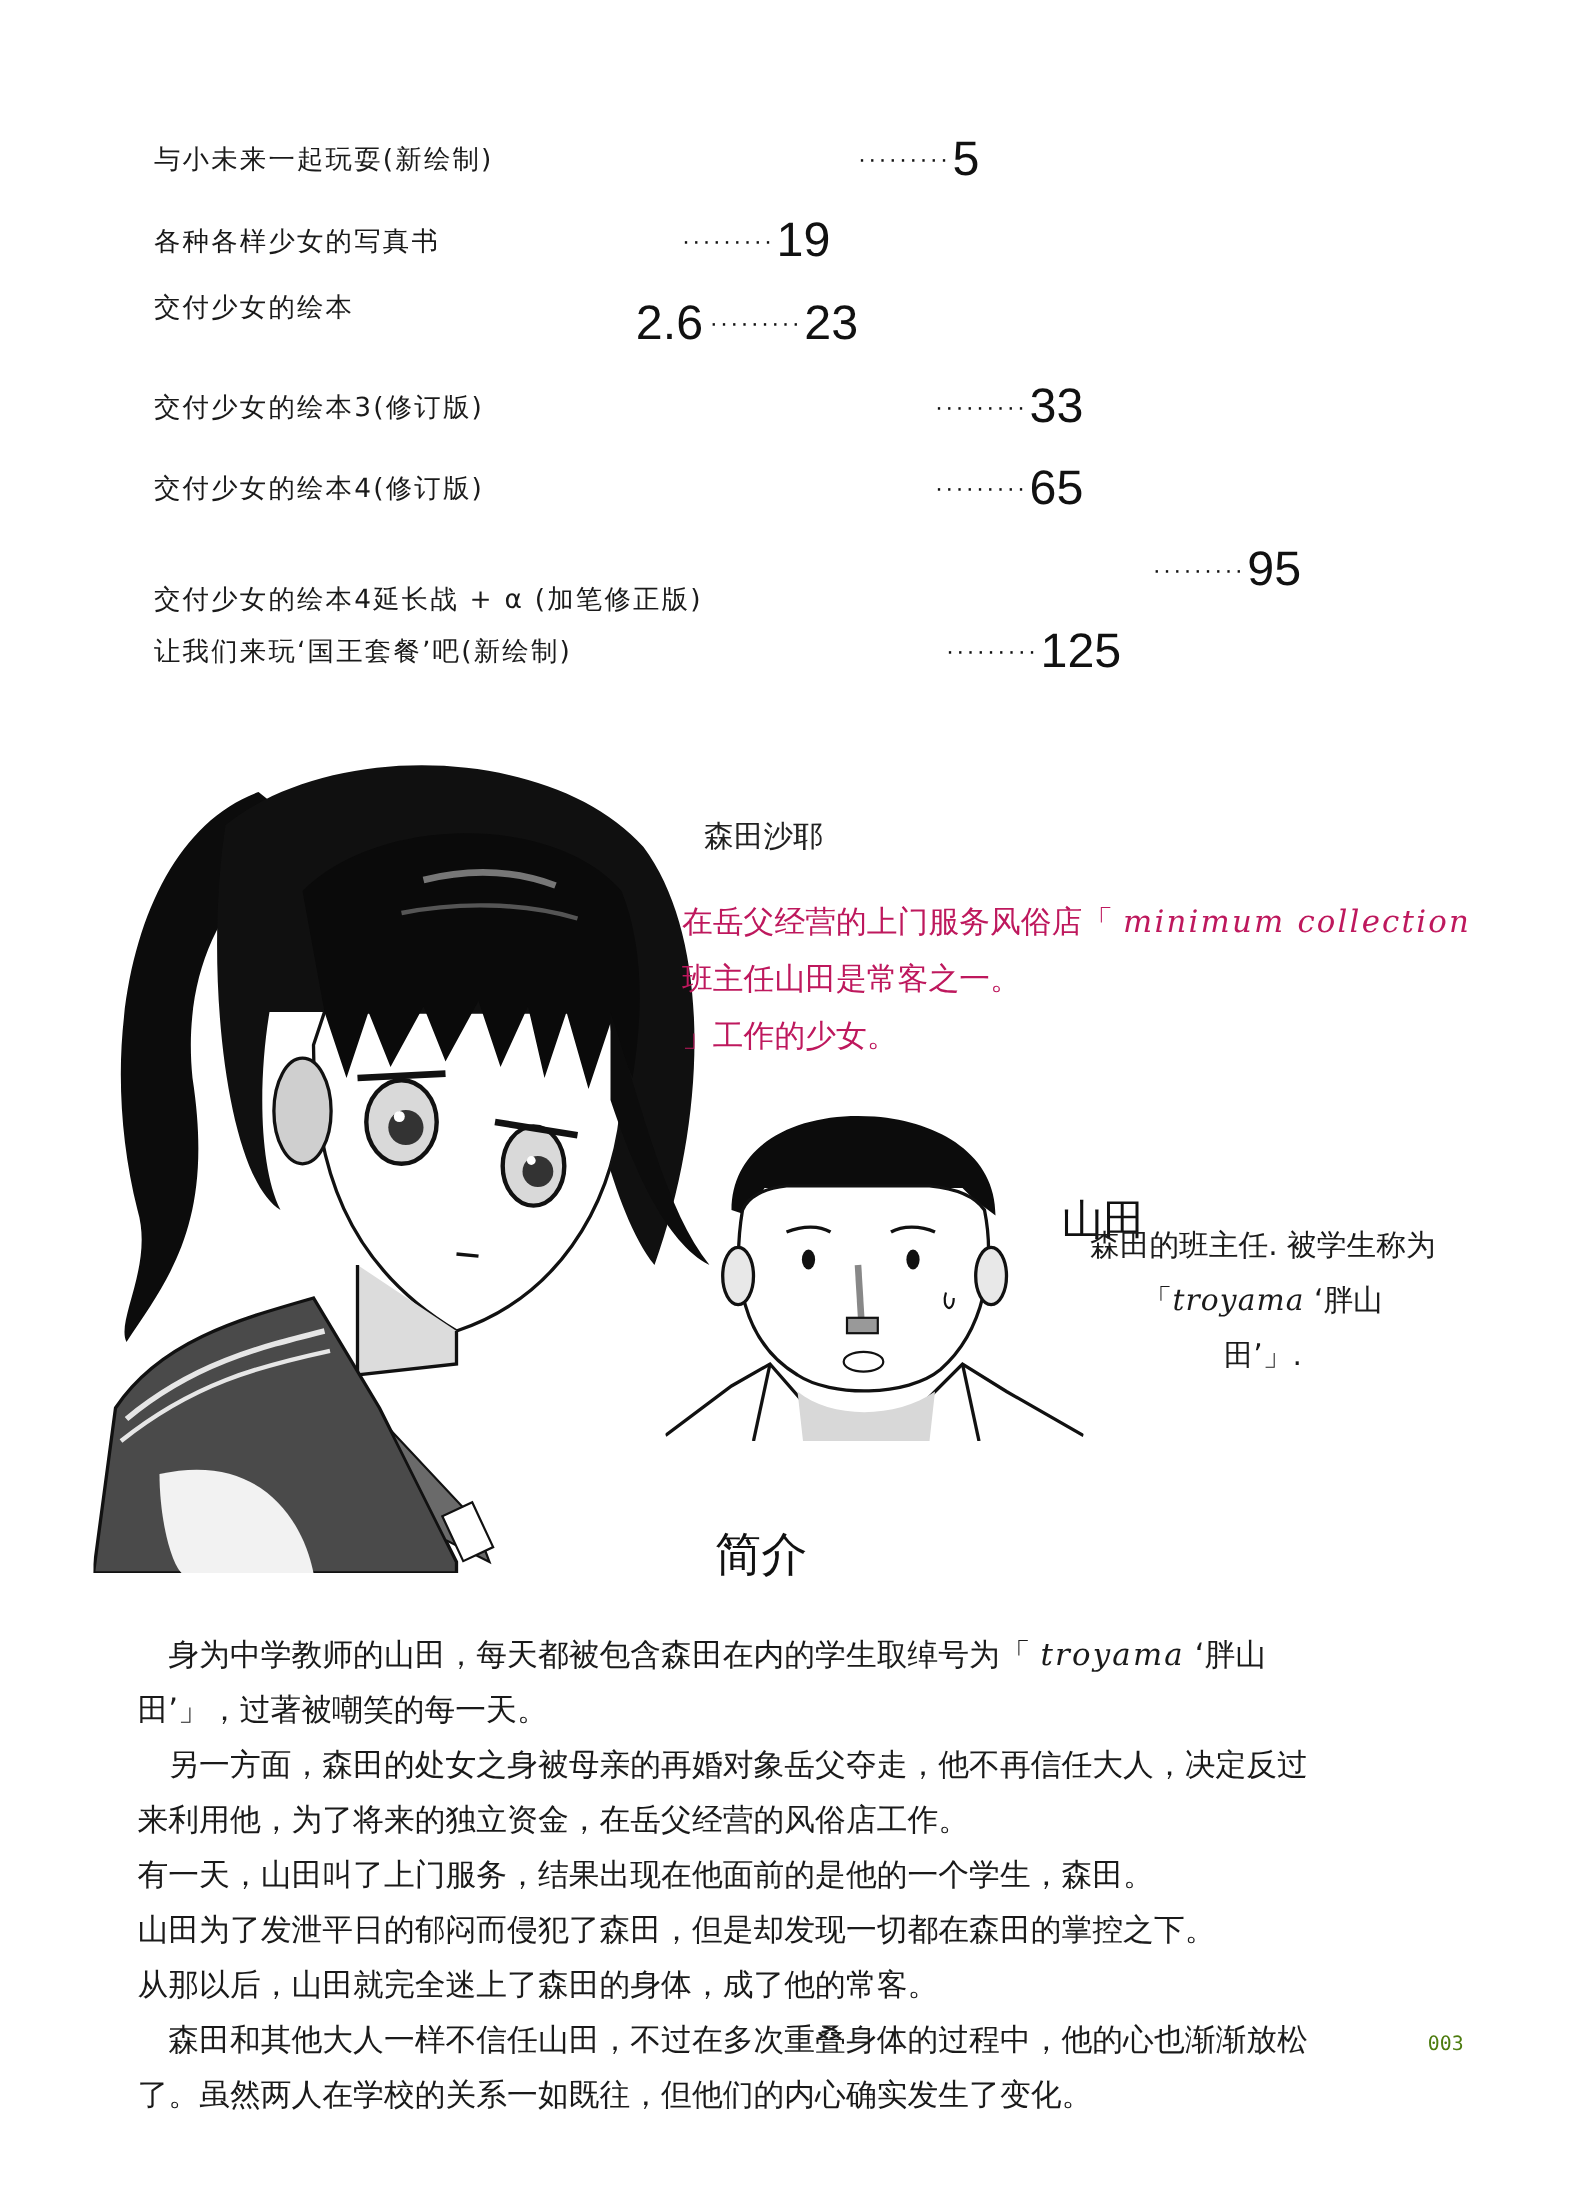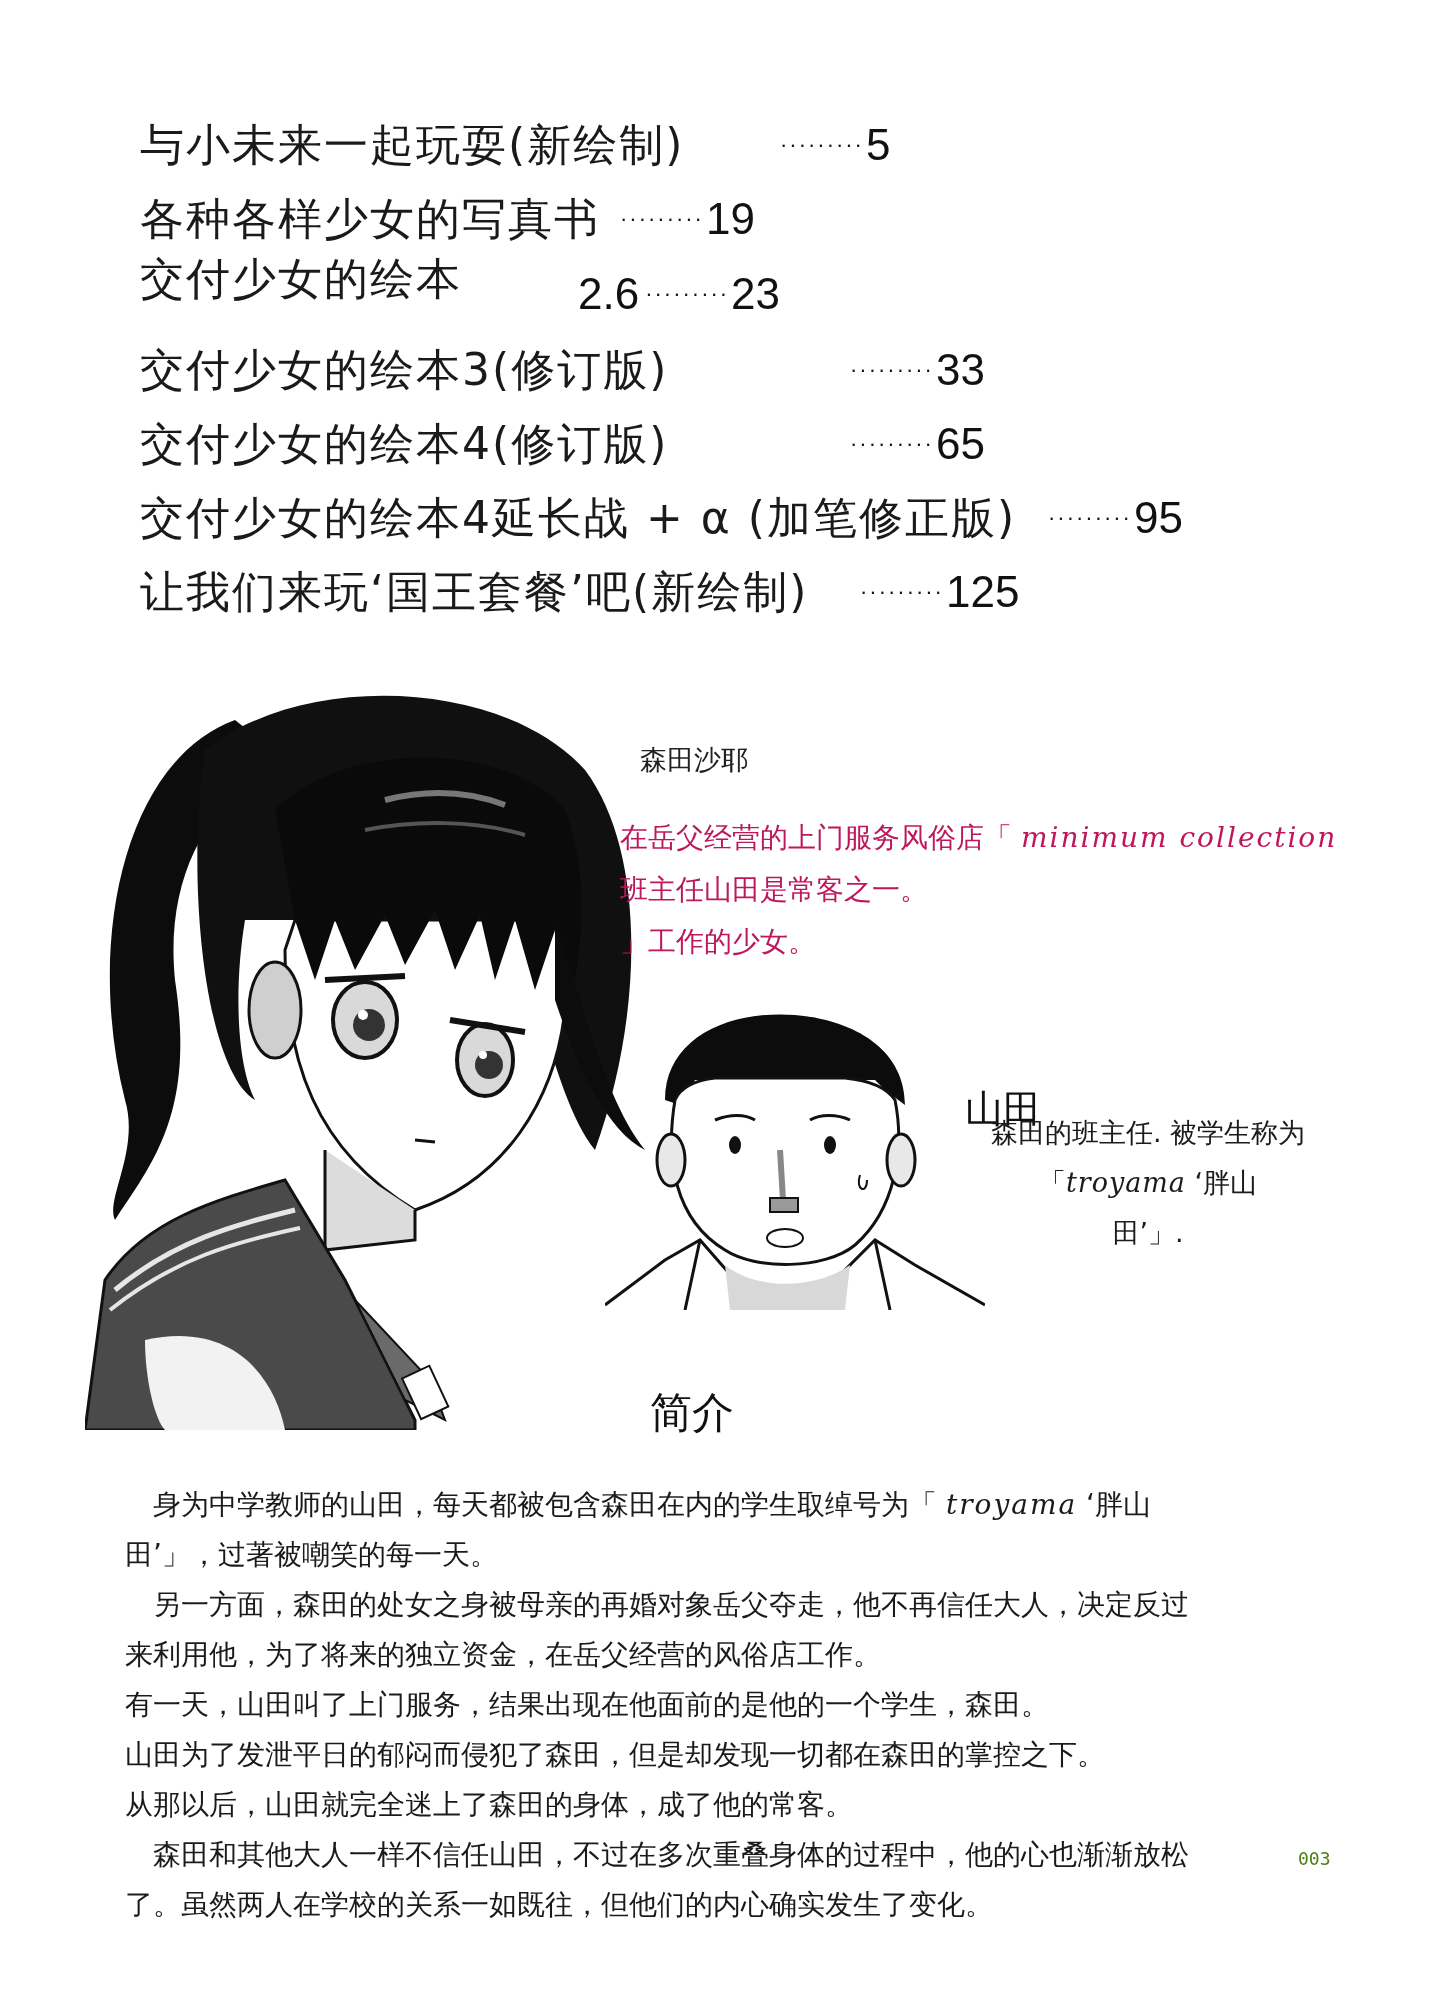--- a/index.html
+++ b/index.html
@@ -1,21 +1,21 @@
 <!DOCTYPE html>
 <html><head>
 <meta charset="utf-8">
 <style>
   html, body { margin:0; padding:0; background:#ffffff; }
   body { width:1430px; height:2000px; position:relative; overflow:hidden;
          font-family:"DejaVu Sans", sans-serif; color:#111; }
   .toc { position:absolute; left:0; top:0; width:1430px; }
   .toc-row { position:absolute; left:140px; height:50px; display:flex; align-items:center;
              white-space:nowrap; }
-  .toc-title { font-size:44px; letter-spacing:2px; color:#1a1a1a; }
+  .toc-title { font-size:24px; letter-spacing:2px; color:#1a1a1a; }
   .toc-page { position:absolute; top:0; height:50px; display:flex; align-items:center;
               font-family:"Liberation Sans", sans-serif; font-size:44px; color:#111; white-space:nowrap; }
   .toc-page .prefix { margin-right:4px; }
   .toc-page .dots { font-size:22px; letter-spacing:2px; margin:0 2px; }
 
   .illus-girl { position:absolute; left:85px; top:680px; width:560px; height:750px; }
   .illus-man { position:absolute; left:605px; top:1010px; width:380px; height:300px; }
 
   .char-name-1 { position:absolute; left:640px; top:742px; font-size:27px; color:#222; }
   .char-desc-1 { position:absolute; left:620px; top:812px; width:800px; font-size:28px; line-height:52px; color:#be185d; }
@@ -69,21 +69,21 @@
   </div>
 
   <div class="toc-row" style="top:419px">
     <span class="toc-title">交付少女的绘本4(修订版)</span>
   </div>
   <div class="toc-page" style="left:848px;top:419px">
     <span class="dots">·········</span>
       <span>65</span>
   </div>
 
-  <div class="toc-row" style="top:493px">
+  <div class="toc-row" style="top:520px">
     <span class="toc-title">交付少女的绘本4延长战 + α (加笔修正版)</span>
   </div>
   <div class="toc-page" style="left:1046px;top:493px">
     <span class="dots">·········</span>
       <span>95</span>
   </div>
 
   <div class="toc-row" style="top:567px">
     <span class="toc-title">让我们来玩‘国王套餐’吧(新绘制)</span>
   </div>

